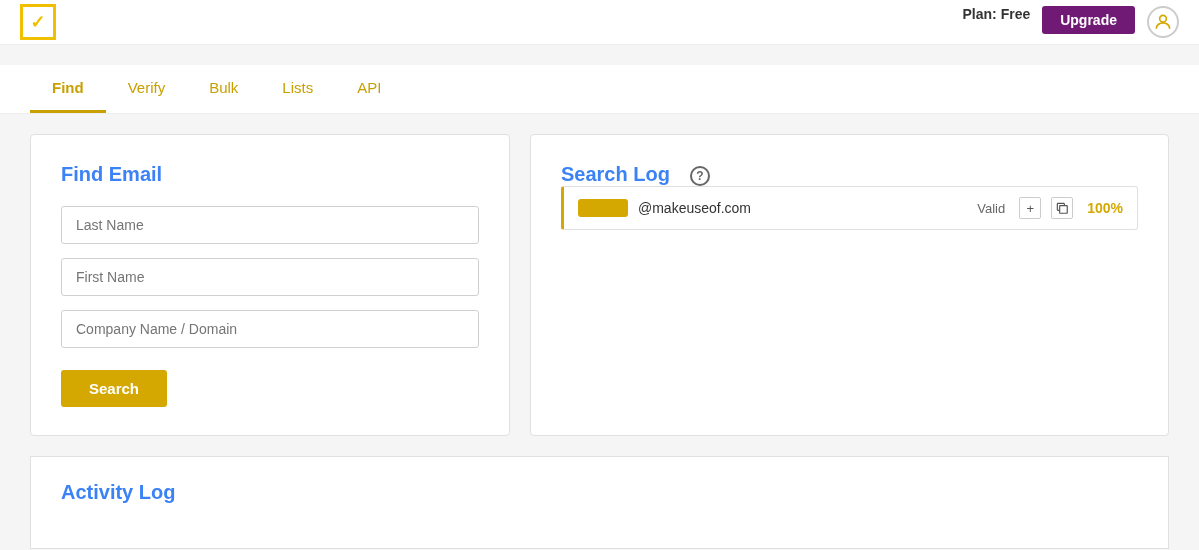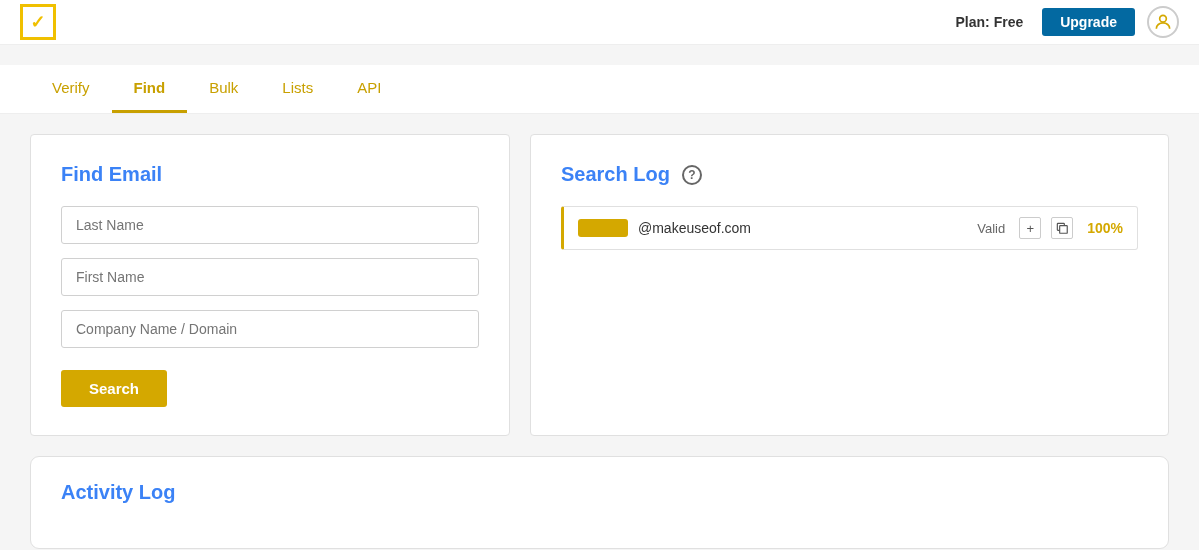--- a/index.html
+++ b/index.html
@@ -28,40 +28,39 @@
       align-items: center;
       justify-content: center;
     }
     .logo-check {
       color: #f0c000;
       font-size: 18px;
       font-weight: bold;
     }
     .header-right {
       display: flex;
-      align-items: center;
+      align-items: flex-start;
       gap: 12px;
     }
     .plan-text {
       font-size: 14px;
       color: #333;
     }
     .plan-text span {
       font-weight: bold;
     }
     .upgrade-btn {
-      background: #0369a1;
+      background: #701a75;
       color: #fff;
       border: none;
       padding: 6px 18px;
       font-size: 14px;
       font-weight: bold;
       border-radius: 3px;
       cursor: pointer;
-      margin-left: 7px;
     }
     .user-icon {
       width: 32px;
       height: 32px;
       border-radius: 50%;
       border: 2px solid #ccc;
       display: flex;
       align-items: center;
       justify-content: center;
       color: #d4a800;
@@ -149,23 +148,22 @@
     
     .search-log-panel {
       background: #fff;
       border: 1px solid #e0e0e0;
       border-radius: 4px;
       padding: 28px 30px;
       flex: 1;
     }
     .panel-title-row {
       display: flex;
-      align-items: center;
-      gap: 12px;
-      margin-bottom: 20px;
+      align-items: flex-end;
+      gap: 20px;
     }
     .help-icon {
       width: 20px;
       height: 20px;
       border-radius: 50%;
       border: 2px solid #666;
       display: flex;
       align-items: center;
       justify-content: center;
       font-size: 12px;
@@ -220,21 +218,21 @@
       font-size: 14px;
       color: #d4a800;
       font-weight: bold;
       margin-left: 4px;
     }
 
     
     .activity-log-panel {
       background: #fff;
       border: 1px solid #e0e0e0;
-      border-radius: 9px;
+      border-radius: 0;
       padding: 24px 30px;
     }
   </style>
 </head>
 <body>
 
 <div class="header">
   <div class="logo">
     <span class="logo-check">✓</span>
   </div>
@@ -249,22 +247,22 @@
         <circle cx="12" cy="8" r="4"></circle>
         <path d="M4 20c0-4 3.6-7 8-7s8 3 8 7"></path>
       </svg>
     </div>
   </div>
 </div>
 
 <div style="height:10px; background:#f5f5f5;"></div>
 
 <div class="nav-bar">
+  <a class="nav-tab active">Find</a>
   <a class="nav-tab">Verify</a>
-  <a class="nav-tab active">Find</a>
   <a class="nav-tab">Bulk</a>
   <a class="nav-tab">Lists</a>
   <a class="nav-tab">API</a>
 </div>
 
 <div class="main-content">
   <div class="panels-row">
 
     <div class="find-email-panel">
       <div class="panel-title">Find Email</div>

